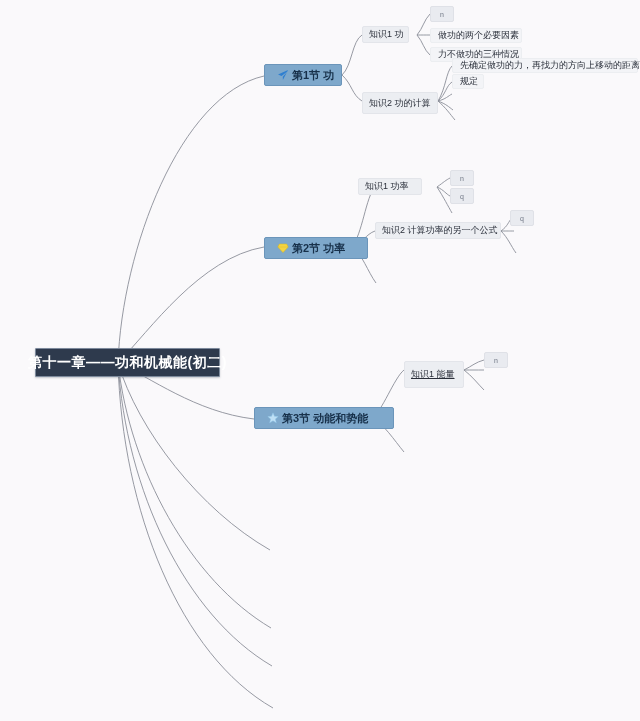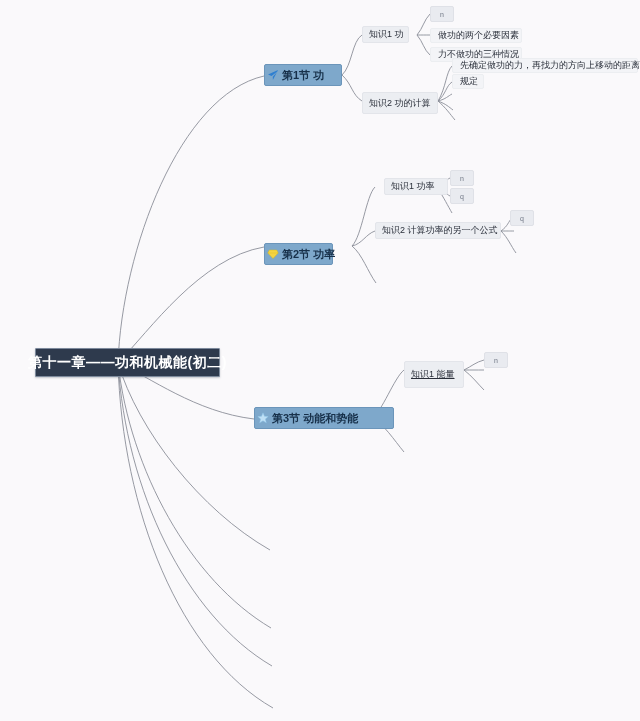--- a/index.html
+++ b/index.html
@@ -51,21 +51,21 @@
     position: absolute;
     box-sizing: border-box;
     background: #7ea8cb;
     border: 1px solid #6b95ba;
     color: #17304a;
     font-weight: bold;
     font-size: 11px;
     display: flex;
     align-items: center;
     gap: 3px;
-    padding: 0 2px;
+    padding: 0 12px;
     white-space: nowrap;
     border-radius: 2px;
   }
   .branch-node .b-icon {
     display: inline-flex;
     align-items: center;
     justify-content: center;
     width: 12px;
     height: 12px;
     flex: 0 0 12px;
@@ -200,31 +200,31 @@
   <div class="sub-node" id="b0c1" style="left: 362px; top: 92px; width: 76px; height: 22px;">
     <span>知识2 功的计算</span>
   </div>
   <div class="leaf-node" id="b0c1l0" style="left: 452px; top: 58px; width: 186px; height: 15px;">
     <span>先确定做功的力，再找力的方向上移动的距离</span>
   </div>
   <div class="leaf-node" id="b0c1l1" style="left: 452px; top: 74px; width: 32px; height: 15px;">
     <span>规定</span>
   </div>
 
-  <div class="branch-node" id="branch-1" style="left: 264px; top: 243px; width: 69px; height: 22px; background: rgb(126, 168, 203);">
+  <div class="branch-node" id="branch-1" style="left: 264px; top: 237px; width: 104px; height: 22px; background: rgb(126, 168, 203);">
     <span class="b-icon">
       <svg viewBox="0 0 12 12" width="12" height="12" xmlns="http://www.w3.org/2000/svg">
         <path d="M2.3 2 H9.7 L11.2 5 L6 10.6 L0.8 5 Z" fill="#f5d442" stroke="#d8b81f" stroke-width="0.5"></path>
         <path d="M0.8 5 H11.2" stroke="#d8b81f" stroke-width="0.4" fill="none"></path>
       </svg>
     </span>
     <span>第2节  功率</span>
   </div>
 
-  <div class="sub-node" id="b1c0" style="left: 384px; top: 178px; width: 64px; height: 17px;">
+  <div class="sub-node" id="b1c0" style="left: 358px; top: 178px; width: 64px; height: 17px;">
     <span>知识1 功率</span>
   </div>
   <div class="img-node" id="b1c0l0" style="left: 450px; top: 170px; width: 24px; height: 16px;">
     <span class="thumb-glyph">n</span>
   </div>
   <div class="img-node" id="b1c0l1" style="left: 450px; top: 188px; width: 24px; height: 16px;">
     <span class="thumb-glyph">q</span>
   </div>
 
   <div class="sub-node" id="b1c1" style="left: 375px; top: 222px; width: 126px; height: 17px;">

